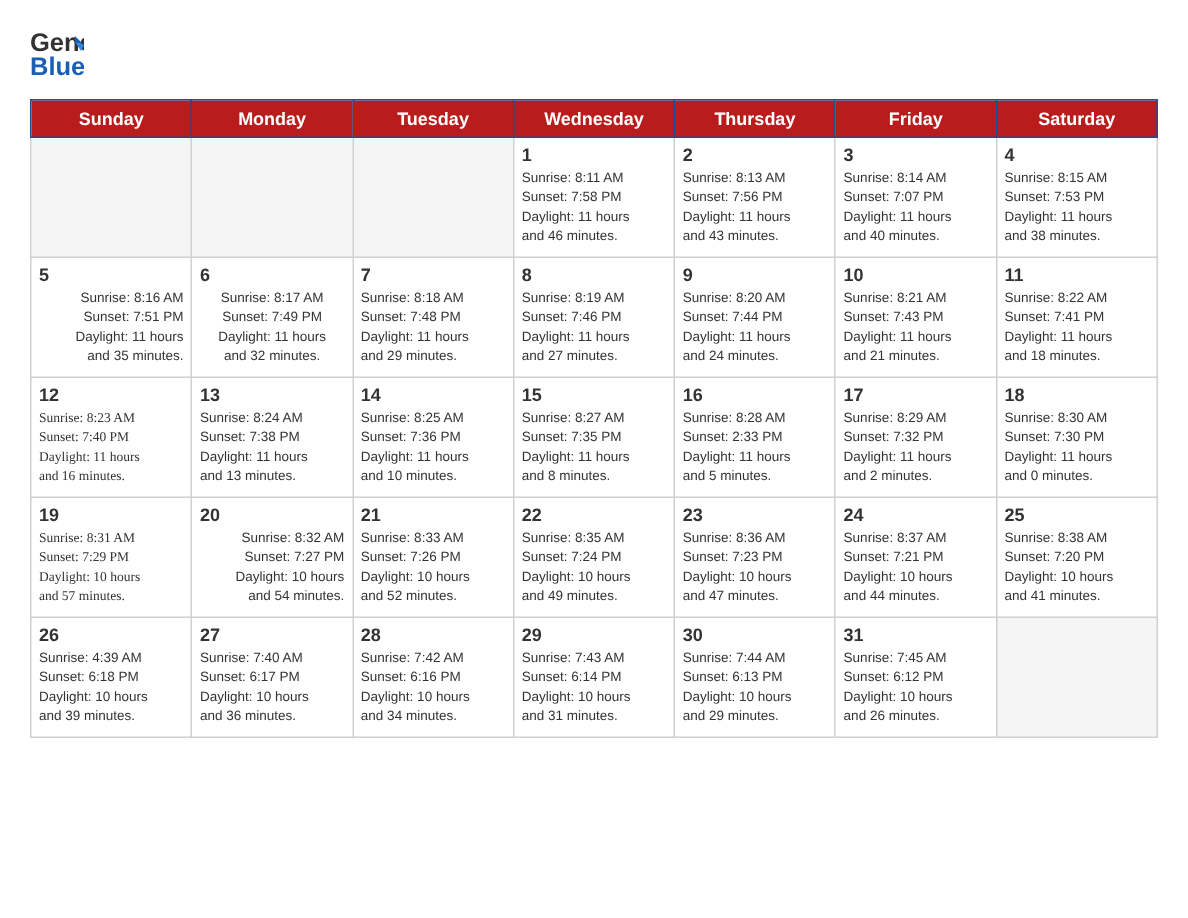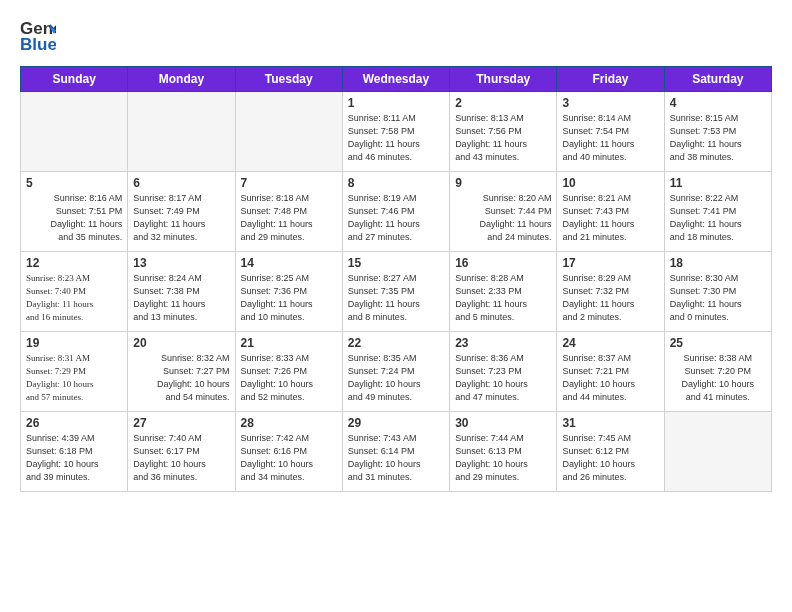--- a/index.html
+++ b/index.html
@@ -40,21 +40,21 @@
       font-size: 15px;
       color: #333;
       font-weight: normal;
     }
     .calendar {
       width: 100%;
       border-collapse: collapse;
       border: 1px solid #ccc;
     }
     .calendar th {
-      background: #6d28d9;
+      background: #b91c1c;
       color: #fff;
       font-size: 12px;
       font-weight: bold;
       text-align: center;
       padding: 5px 4px;
       border: 1px solid #1a4f8f;
     }
     .calendar td {
       vertical-align: top;
       width: calc(100% / 7);
@@ -127,21 +127,21 @@
           <td>
             <span class="day-num">2</span>
             <div class="day-info" style="white-space: pre-line;">Sunrise: 8:13 AM
 Sunset: 7:56 PM
 Daylight: 11 hours
 and 43 minutes.</div>
           </td>
           <td>
             <span class="day-num">3</span>
             <div class="day-info" style="white-space: pre-line;">Sunrise: 8:14 AM
-Sunset: 7:54 PM
+Sunset: 7:07 PM
 Daylight: 11 hours
 and 40 minutes.</div>
           </td>
           <td>
             <span class="day-num">4</span>
             <div class="day-info" style="white-space: pre-line;">Sunrise: 8:15 AM
 Sunset: 7:53 PM
 Daylight: 11 hours
 and 38 minutes.</div>
           </td>
@@ -149,42 +149,42 @@
         <tr>
           <td>
             <span class="day-num">5</span>
             <div class="day-info" style="white-space: pre-line; text-align: right;">Sunrise: 8:16 AM
 Sunset: 7:51 PM
 Daylight: 11 hours
 and 35 minutes.</div>
           </td>
           <td>
             <span class="day-num">6</span>
-            <div class="day-info" style="white-space: pre-line;">Sunrise: 8:17 AM
+            <div class="day-info" style="white-space: pre-line; text-align: center;">Sunrise: 8:17 AM
 Sunset: 7:49 PM
 Daylight: 11 hours
 and 32 minutes.</div>
           </td>
           <td>
             <span class="day-num">7</span>
             <div class="day-info" style="white-space: pre-line;">Sunrise: 8:18 AM
 Sunset: 7:48 PM
 Daylight: 11 hours
 and 29 minutes.</div>
           </td>
           <td>
             <span class="day-num">8</span>
             <div class="day-info" style="white-space: pre-line;">Sunrise: 8:19 AM
 Sunset: 7:46 PM
 Daylight: 11 hours
 and 27 minutes.</div>
           </td>
           <td>
             <span class="day-num">9</span>
-            <div class="day-info" style="white-space: pre-line; text-align: right;">Sunrise: 8:20 AM
+            <div class="day-info" style="white-space: pre-line;">Sunrise: 8:20 AM
 Sunset: 7:44 PM
 Daylight: 11 hours
 and 24 minutes.</div>
           </td>
           <td>
             <span class="day-num">10</span>
             <div class="day-info" style="white-space: pre-line;">Sunrise: 8:21 AM
 Sunset: 7:43 PM
 Daylight: 11 hours
 and 21 minutes.</div>
@@ -286,21 +286,21 @@
           </td>
           <td>
             <span class="day-num">24</span>
             <div class="day-info" style="white-space: pre-line;">Sunrise: 8:37 AM
 Sunset: 7:21 PM
 Daylight: 10 hours
 and 44 minutes.</div>
           </td>
           <td>
             <span class="day-num">25</span>
-            <div class="day-info" style="white-space: pre-line; text-align: center;">Sunrise: 8:38 AM
+            <div class="day-info" style="white-space: pre-line;">Sunrise: 8:38 AM
 Sunset: 7:20 PM
 Daylight: 10 hours
 and 41 minutes.</div>
           </td>
         </tr>
         <tr>
           <td>
             <span class="day-num">26</span>
             <div class="day-info" style="white-space: pre-line;">Sunrise: 4:39 AM
 Sunset: 6:18 PM

